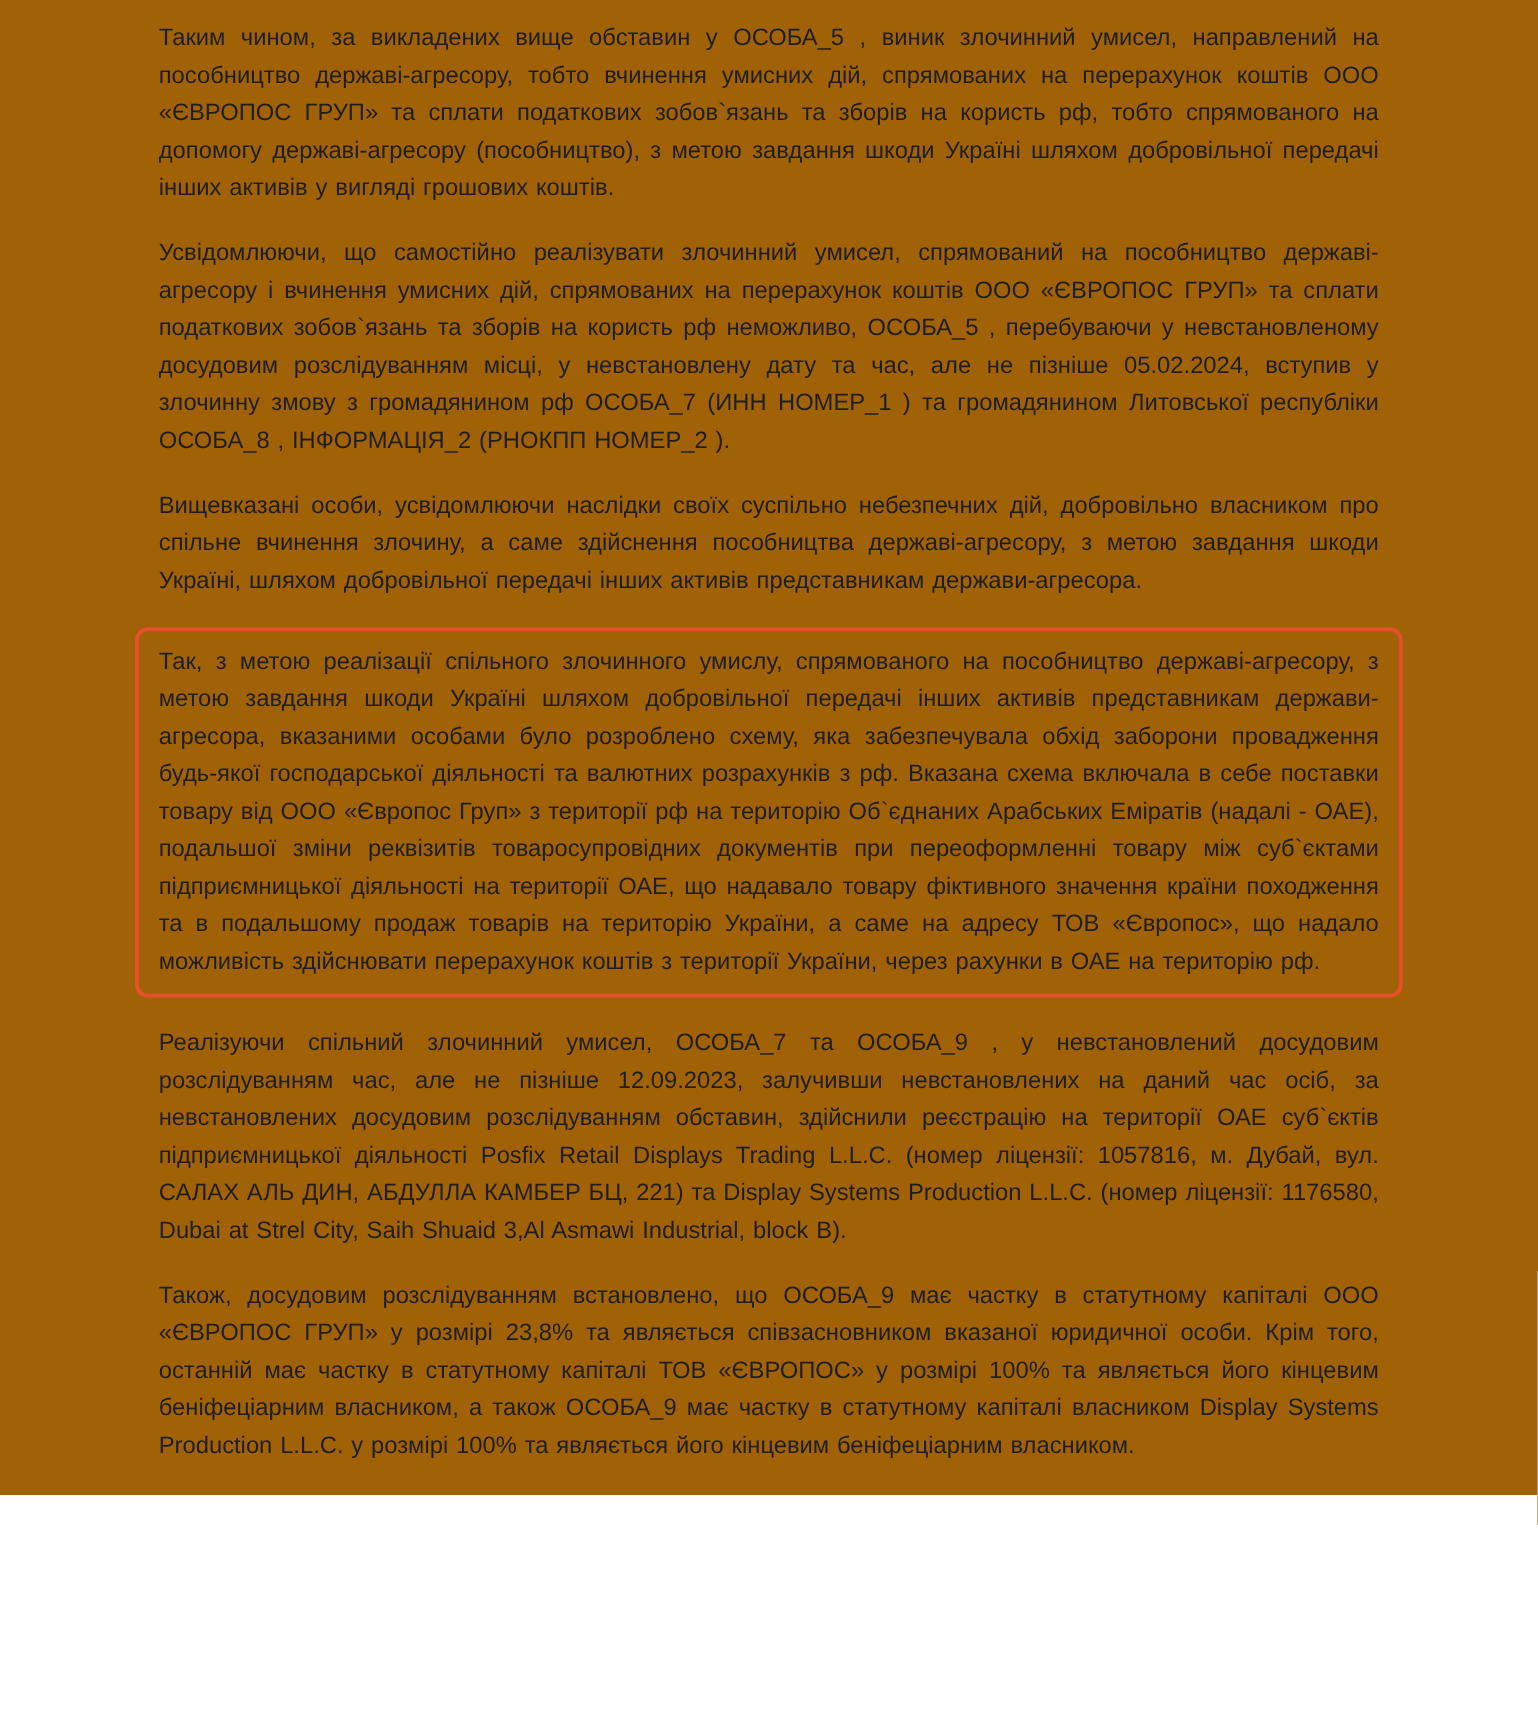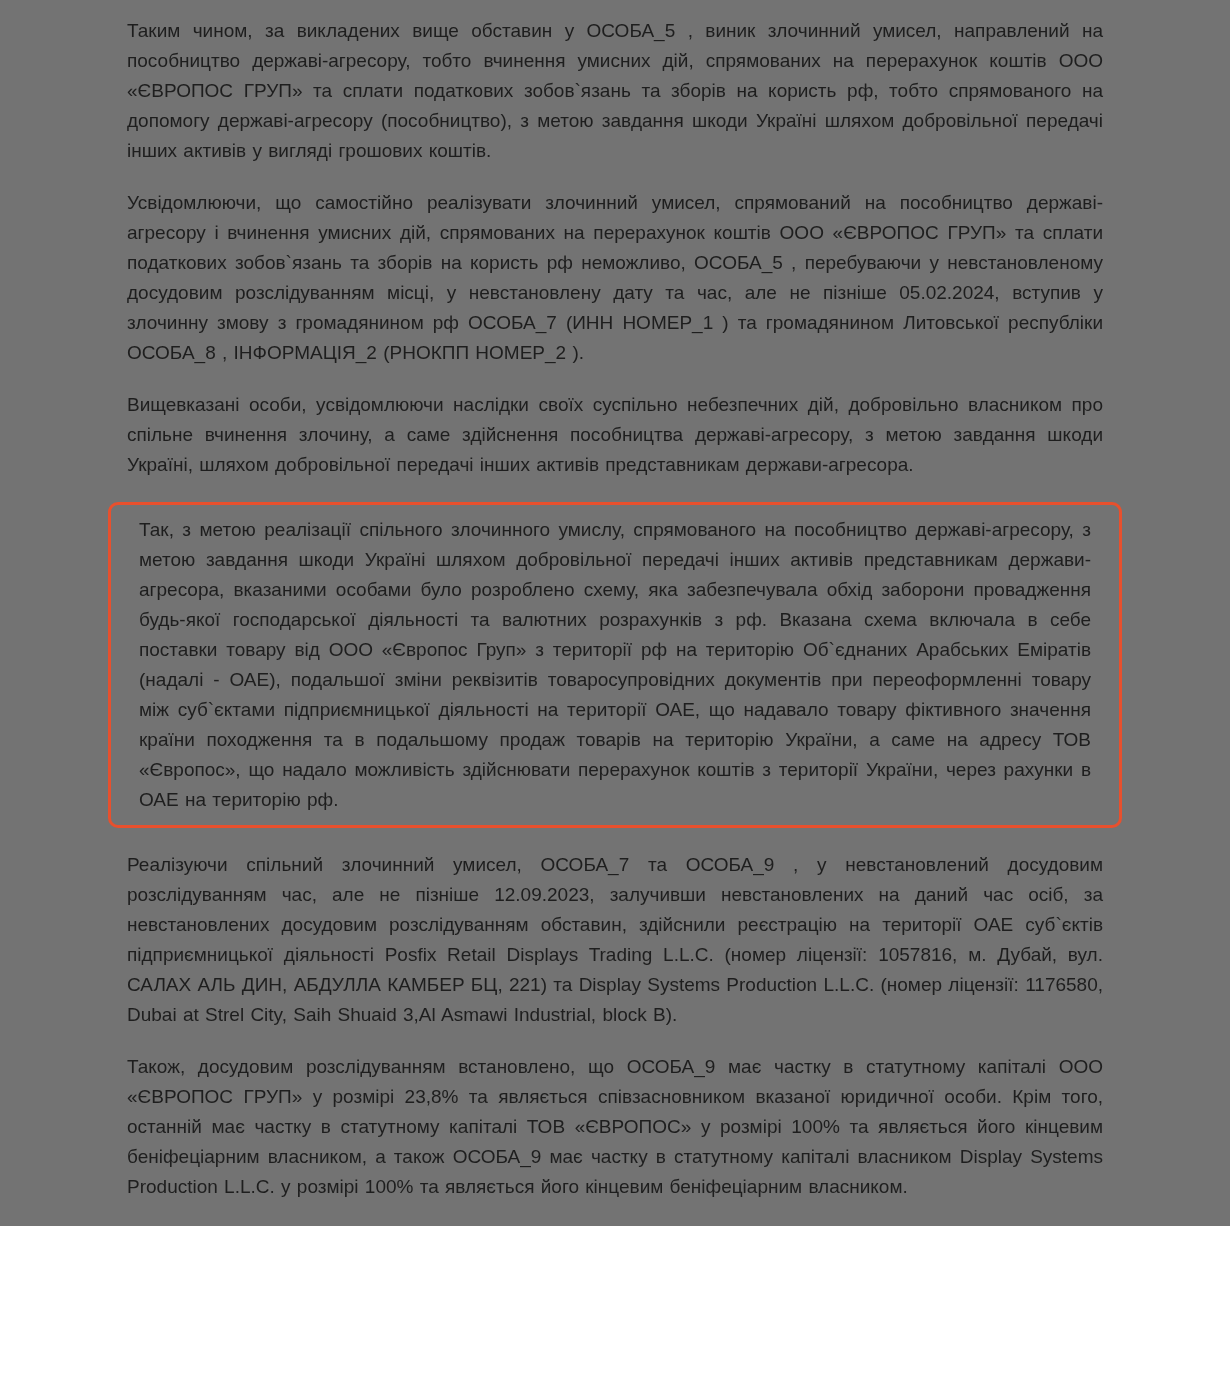--- a/index.html
+++ b/index.html
@@ -9,36 +9,36 @@
   }
   body {
     font-family: "Liberation Sans", sans-serif;
     color: #1e1e1e;
     -webkit-font-smoothing: antialiased;
   }
   .page {
     width: 1230px;
     box-sizing: border-box;
     padding: 16px 127px 24px 127px;
-    background: #737373;
+    background: #a16207;
   }
   .para {
     font-size: 19px;
     line-height: 30px;
     text-align: justify;
     margin: 0 0 22px 0;
     word-spacing: 1px;
   }
   .para:last-child {
     margin-bottom: 0;
   }
   .highlight-box {
     border: 3px solid #e8502d;
     border-radius: 10px;
-    padding: 10px 28px;
+    padding: 10px 16px;
     margin: 0 -19px 22px -19px;
   }
   .highlight-box .para {
     margin: 0;
   }
 </style>
 </head>
 <body style="color: rgb(30, 30, 30);">
 
 <div class="page">

